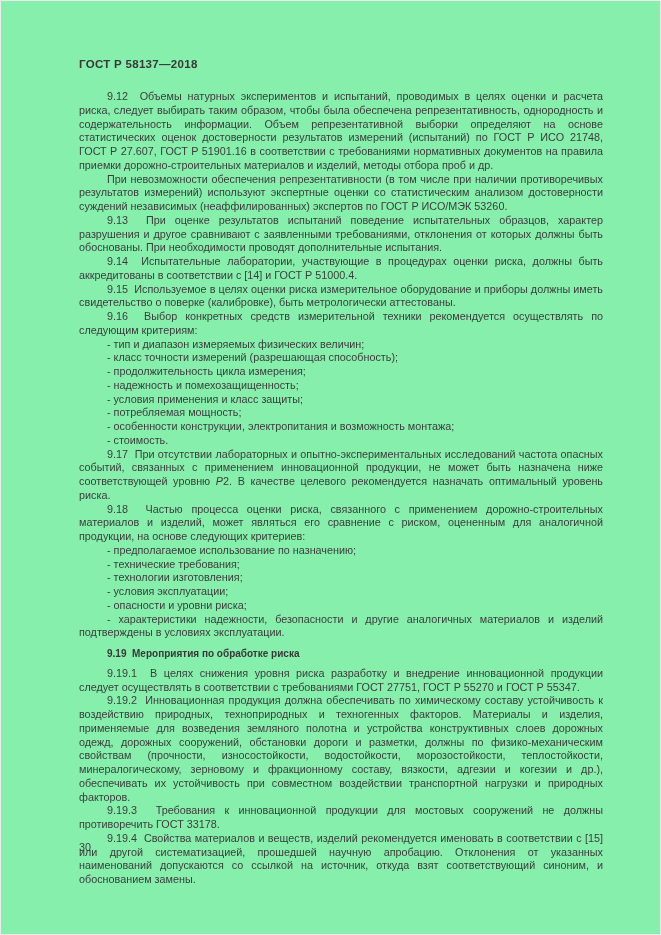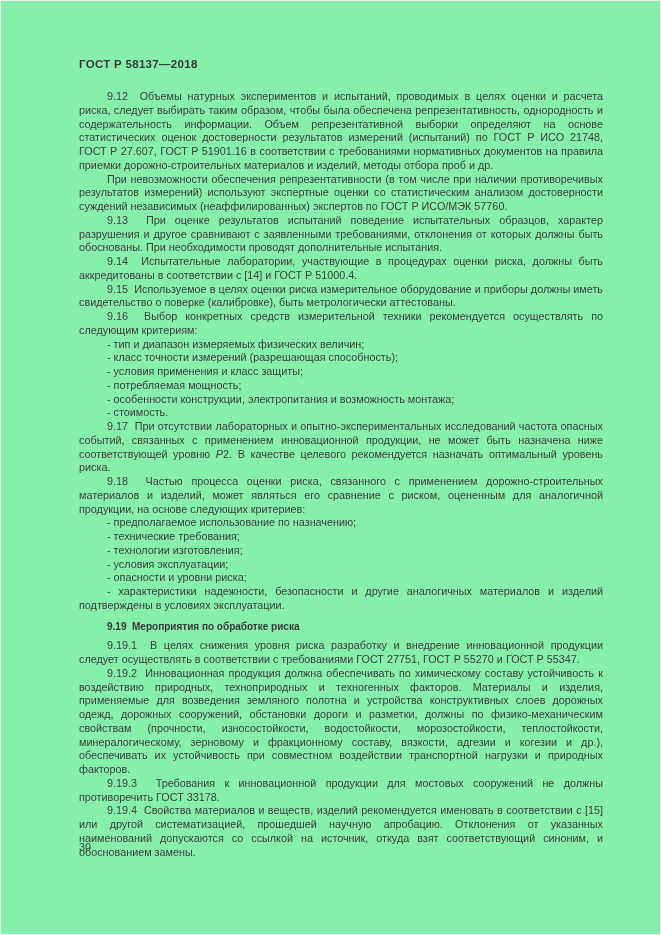--- a/index.html
+++ b/index.html
@@ -56,28 +56,30 @@
 </style>
 </head>
 <body>
 
 <div class="page">
 
   <div class="doc-header">ГОСТ Р 58137—2018</div>
 
   <div class="doc-body">
     <p class="para">9.12&nbsp; Объемы натурных экспериментов и испытаний, проводимых в целях оценки и расчета риска, следует выбирать таким образом, чтобы была обеспечена репрезентативность, однородность и содержательность информации. Объем репрезентативной выборки определяют на основе статистических оценок достоверности результатов измерений (испытаний) по ГОСТ Р ИСО 21748, ГОСТ Р 27.607, ГОСТ Р 51901.16 в соответствии с требованиями нормативных документов на правила приемки дорожно-строительных материалов и изделий, методы отбора проб и др.</p>
-    <p class="para">При невозможности обеспечения репрезентативности (в том числе при наличии противоречивых результатов измерений) используют экспертные оценки со статистическим анализом достоверности суждений независимых (неаффилированных) экспертов по ГОСТ Р ИСО/МЭК 57760.</p>
+    <p class="para">При невозможности обеспечения репрезентативности (в том числе при наличии противоречивых результатов измерений) используют экспертные оценки со статистическим анализом достоверности суждений независимых (неаффилированных) экспертов по ГОСТ Р ИСО/МЭК 53260.</p>
     <p class="para">9.13&nbsp; При оценке результатов испытаний поведение испытательных образцов, характер разрушения и другое сравнивают с заявленными требованиями, отклонения от которых должны быть обоснованы. При необходимости проводят дополнительные испытания.</p>
     <p class="para">9.14&nbsp; Испытательные лаборатории, участвующие в процедурах оценки риска, должны быть аккредитованы в соответствии с [14] и ГОСТ Р 51000.4.</p>
     <p class="para">9.15&nbsp; Используемое в целях оценки риска измерительное оборудование и приборы должны иметь свидетельство о поверке (калибровке), быть метрологически аттестованы.</p>
     <p class="para">9.16&nbsp; Выбор конкретных средств измерительной техники рекомендуется осуществлять по следующим критериям:</p>
 
     <p class="para">-&nbsp;тип и диапазон измеряемых физических величин;</p>
     <p class="para">-&nbsp;класс точности измерений (разрешающая способность);</p>
+    <p class="para">-&nbsp;продолжительность цикла измерения;</p>
+    <p class="para">-&nbsp;надежность и помехозащищенность;</p>
     <p class="para">-&nbsp;условия применения и класс защиты;</p>
     <p class="para">-&nbsp;потребляемая мощность;</p>
     <p class="para">-&nbsp;особенности конструкции, электропитания и возможность монтажа;</p>
     <p class="para">-&nbsp;стоимость.</p>
 
     <p class="para"><span>9.17&nbsp; При отсутствии лабораторных и опытно-экспериментальных исследований частота опасных событий, связанных с применением инновационной продукции, не может быть назначена ниже соответствующей уровню </span><span class="it">Р</span><span>2. В качестве целевого рекомендуется назначать оптимальный уровень риска.</span></p>
 
     <p class="para">9.18&nbsp; Частью процесса оценки риска, связанного с применением дорожно-строительных материалов и изделий, может являться его сравнение с риском, оцененным для аналогичной продукции, на основе следующих критериев:</p>
 
     <p class="para">-&nbsp;предполагаемое использование по назначению;</p>

